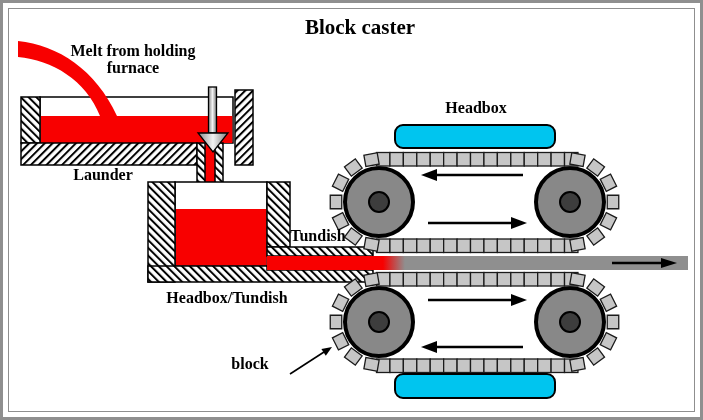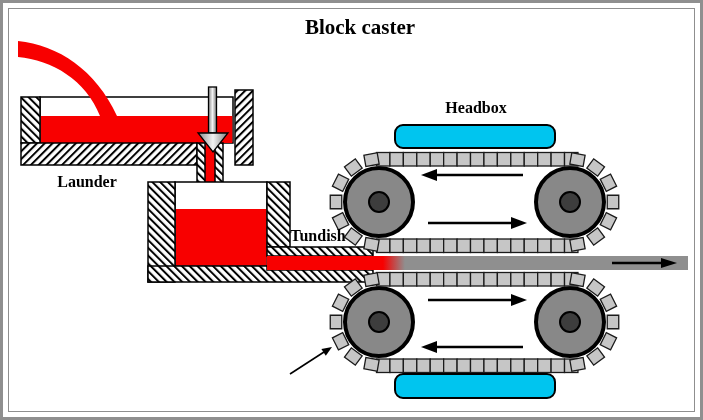--- a/index.html
+++ b/index.html
@@ -219,25 +219,31 @@
     <g class="flow-arrow">
       <line x1="290" y1="374" x2="324" y2="352" style="stroke-width:1.6"></line>
       <polygon points="332,347 325.8,355.8 321.4,349"></polygon>
     </g>
   </svg>
 
   <div id="inner-frame"></div>
 
   <div id="title-label" class="label" style="left:257px;top:13px;width:200px;">Block caster</div>
 
-
-  <div class="label" style="left:41px;top:163px;width:86px;margin-top:7px;">Launder</div>
+  <div class="label" style="left:51px;top:39px;width:158px;">
+    <div>Melt from holding</div>
+    <div>furnace</div>
+  </div>
+
+  <div class="label" style="left:57px;top:163px;width:86px;">Launder</div>
 
   <div class="label" style="left:282px;top:224px;width:66px;">Tundish</div>
 
+  <div class="label" style="left:146px;top:286px;width:156px;">Headbox/Tundish</div>
 
   <div class="label" style="left:420px;top:96px;width:106px;">Headbox</div>
 
 
   <div class="label" style="left:206px;top:352px;width:82px;">
+    <div>block</div>
   </div>
 
 </div>
 
 </body></html>

